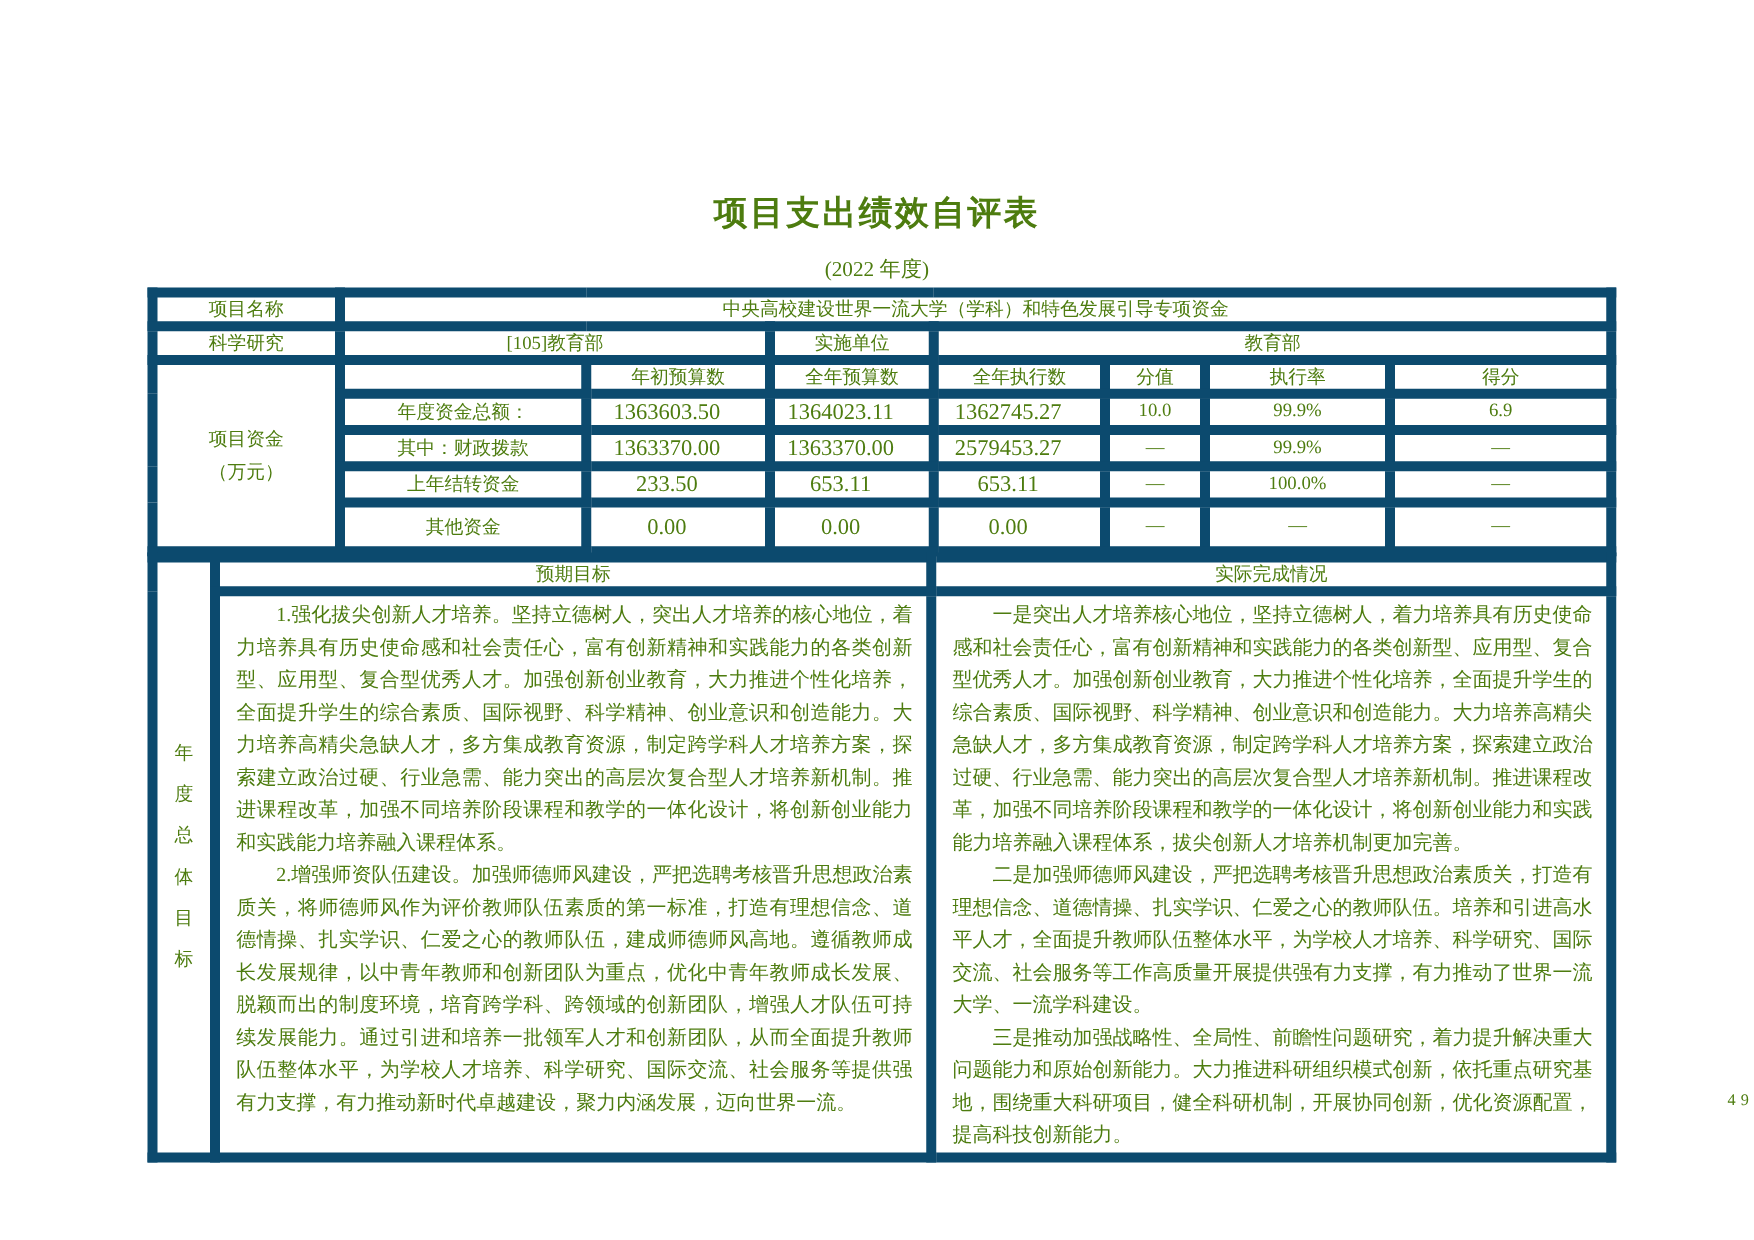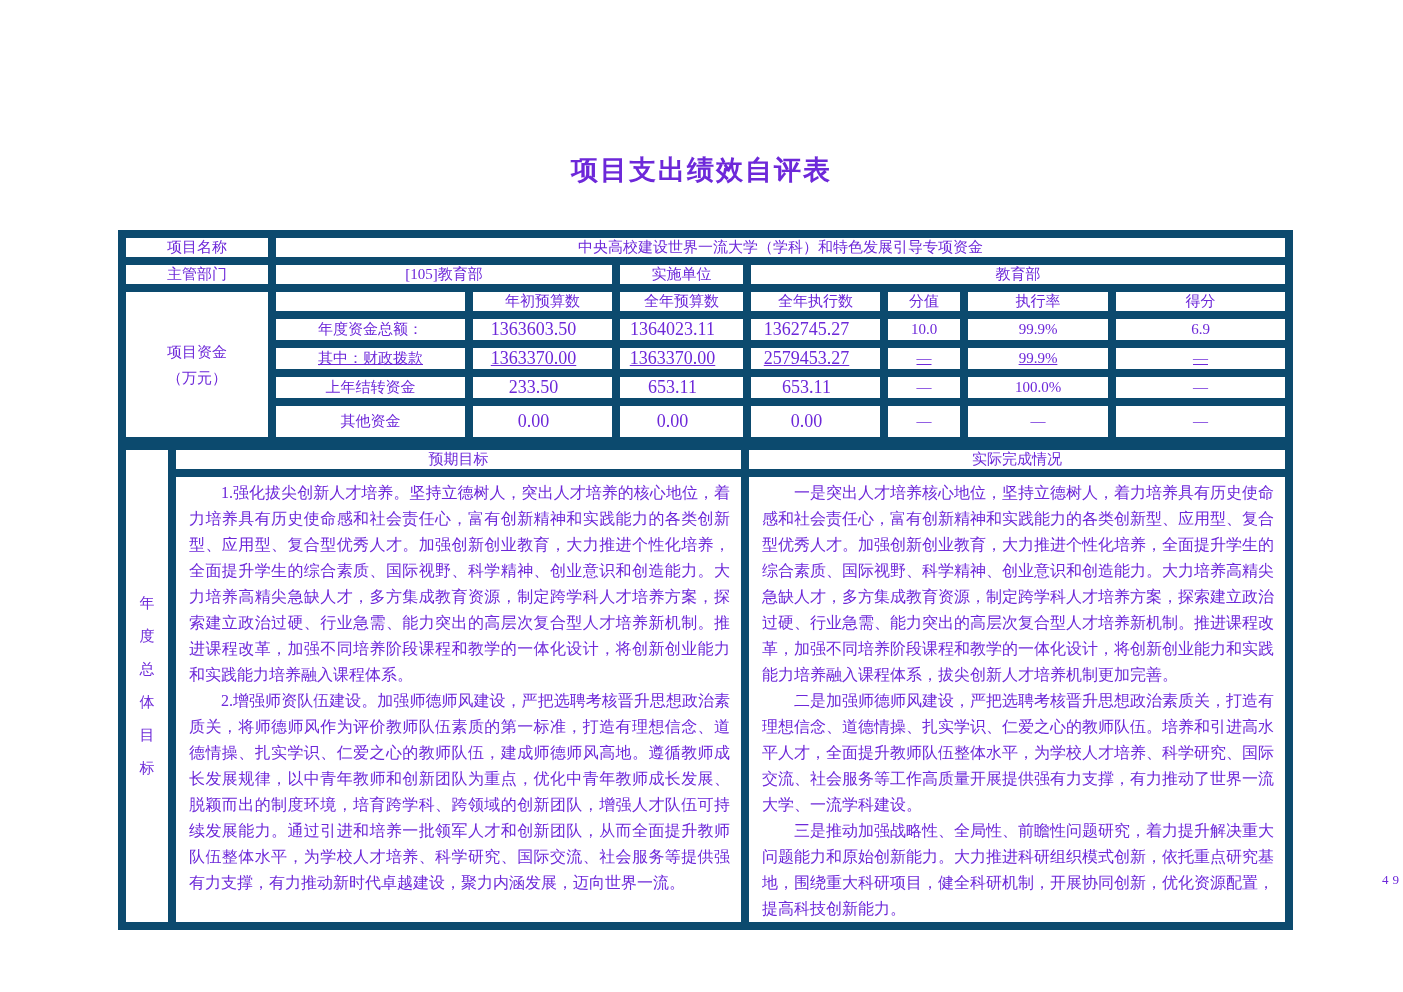--- a/index.html
+++ b/index.html
@@ -1,21 +1,21 @@
 <!DOCTYPE html>
 <html><head>
 <meta charset="utf-8">
 <style>
   html,body { margin:0; padding:0; }
   body { background:#ffffff; }
   .page {
     position:relative;
     width:1403px; height:992px;
     background:#ffffff;
-    color:#6d28d9;
+    color:#4d7c0f;
     font-family:"Liberation Serif","DejaVu Serif",serif;
     overflow:hidden;
   }
   .doc-title {
     position:absolute; top:152px; left:0; right:0;
     text-align:center;
     font-size:27px; font-weight:bold; letter-spacing:2px;
   }
   .doc-subtitle {
     position:absolute; top:204px; left:0; right:0;
@@ -42,21 +42,21 @@
   }
   td.num {
     text-align:center;
     padding-right:22px;
     font-size:18px;
   }
   tr.r1 { height:27px; }
   tr.r2 { height:25px; }
   tr.rh { height:26px; }
   tr.rf1 { height:28px; }
-  tr.rf2 { height:18px;text-decoration:underline; }
+  tr.rf2 { height:18px; }
   tr.rf3 { height:27px; }
   tr.rf4 { height:39px; }
   tr.gh { height:26px; }
   tr.gc { height:390px; }
   td.vlab { padding:0; }
   .vlab-inner {
     display:flex; flex-direction:column;
     align-items:center; justify-content:center;
     height:100%;
   }
@@ -80,41 +80,42 @@
     font-family:Liberation Serif, serif;
     font-size:13px; letter-spacing:4px;
   }
 </style>
 </head>
 <body>
 
 <div class="page">
 
   <div class="doc-title">项目支出绩效自评表</div>
+  <div class="doc-subtitle">(2022 年度)</div>
 
   <div class="tables">
 
     <table class="t-top">
       <colgroup>
         <col style="width:150px">
           <col style="width:197px">
           <col style="width:147px">
           <col style="width:131px">
         <col style="width:137px">
           <col style="width:80px">
           <col style="width:148px">
           <col style="width:177px">
       </colgroup>
       <tbody>
         <tr class="r1">
           <td>项目名称</td>
           <td colspan="7">中央高校建设世界一流大学（学科）和特色发展引导专项资金</td>
         </tr>
         <tr class="r2">
-          <td>主管部门</td>
+          <td>科学研究</td>
           <td colspan="2">[105]教育部</td>
           <td>实施单位</td>
           <td colspan="4">教育部</td>
         </tr>
         <tr class="rh">
           <td rowspan="5" class="funds-label">
             <div>项目资金</div>
             <div>（万元）</div>
           </td>
           <td></td>

